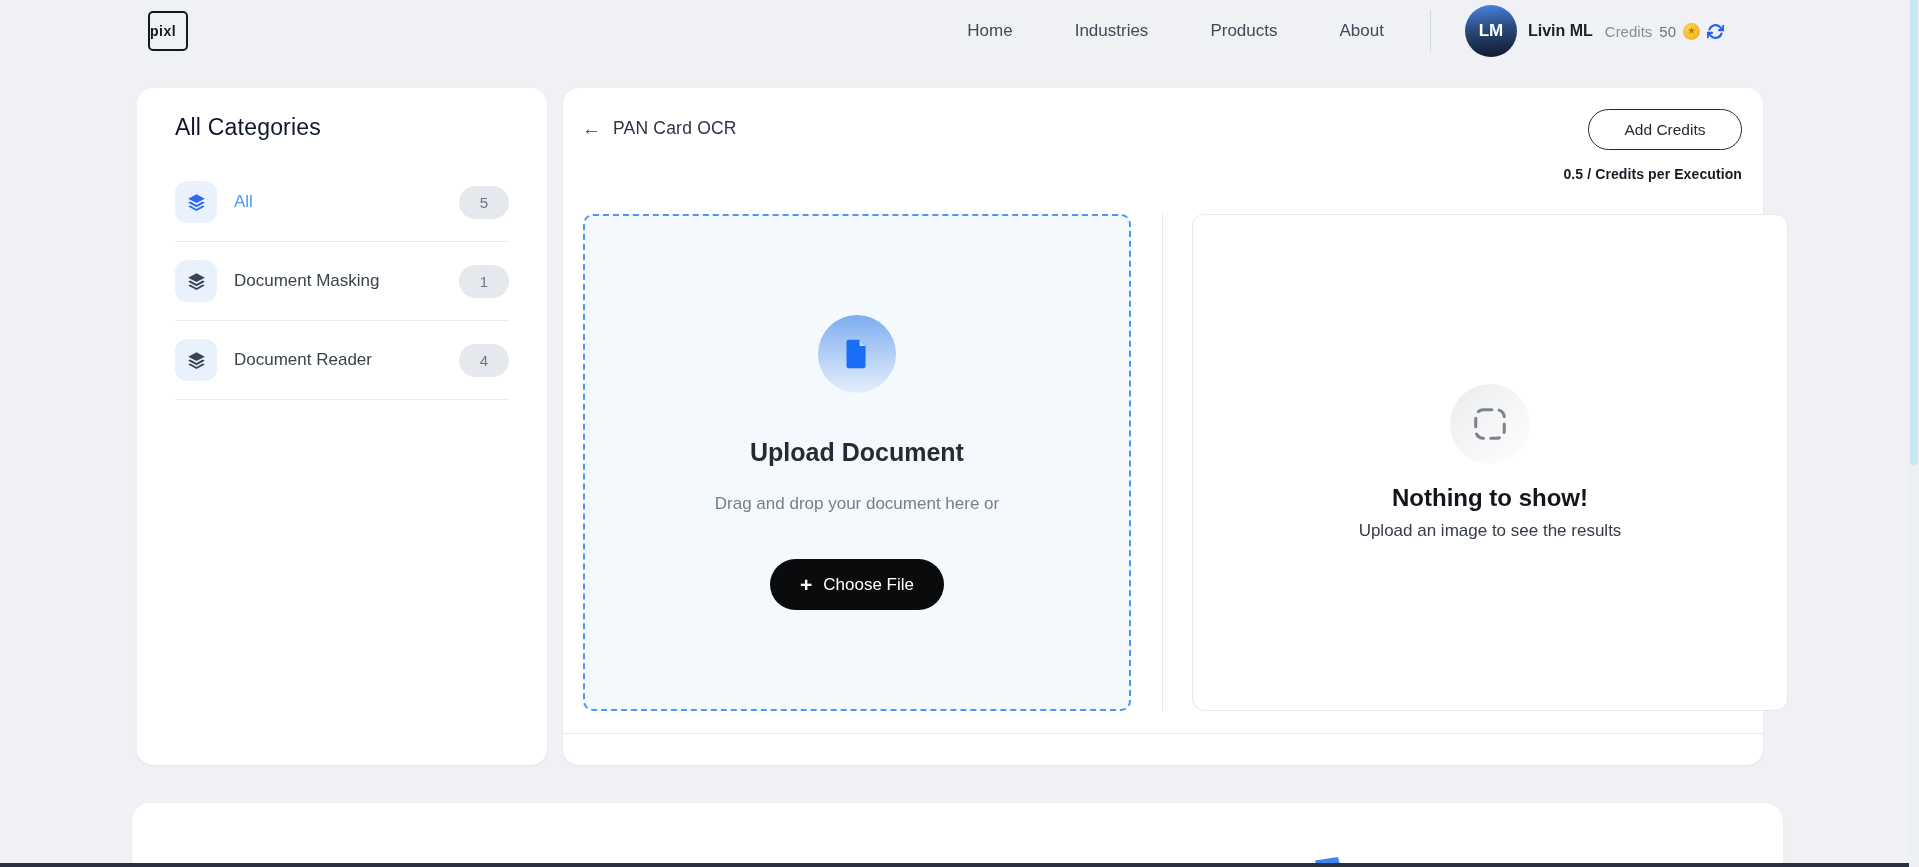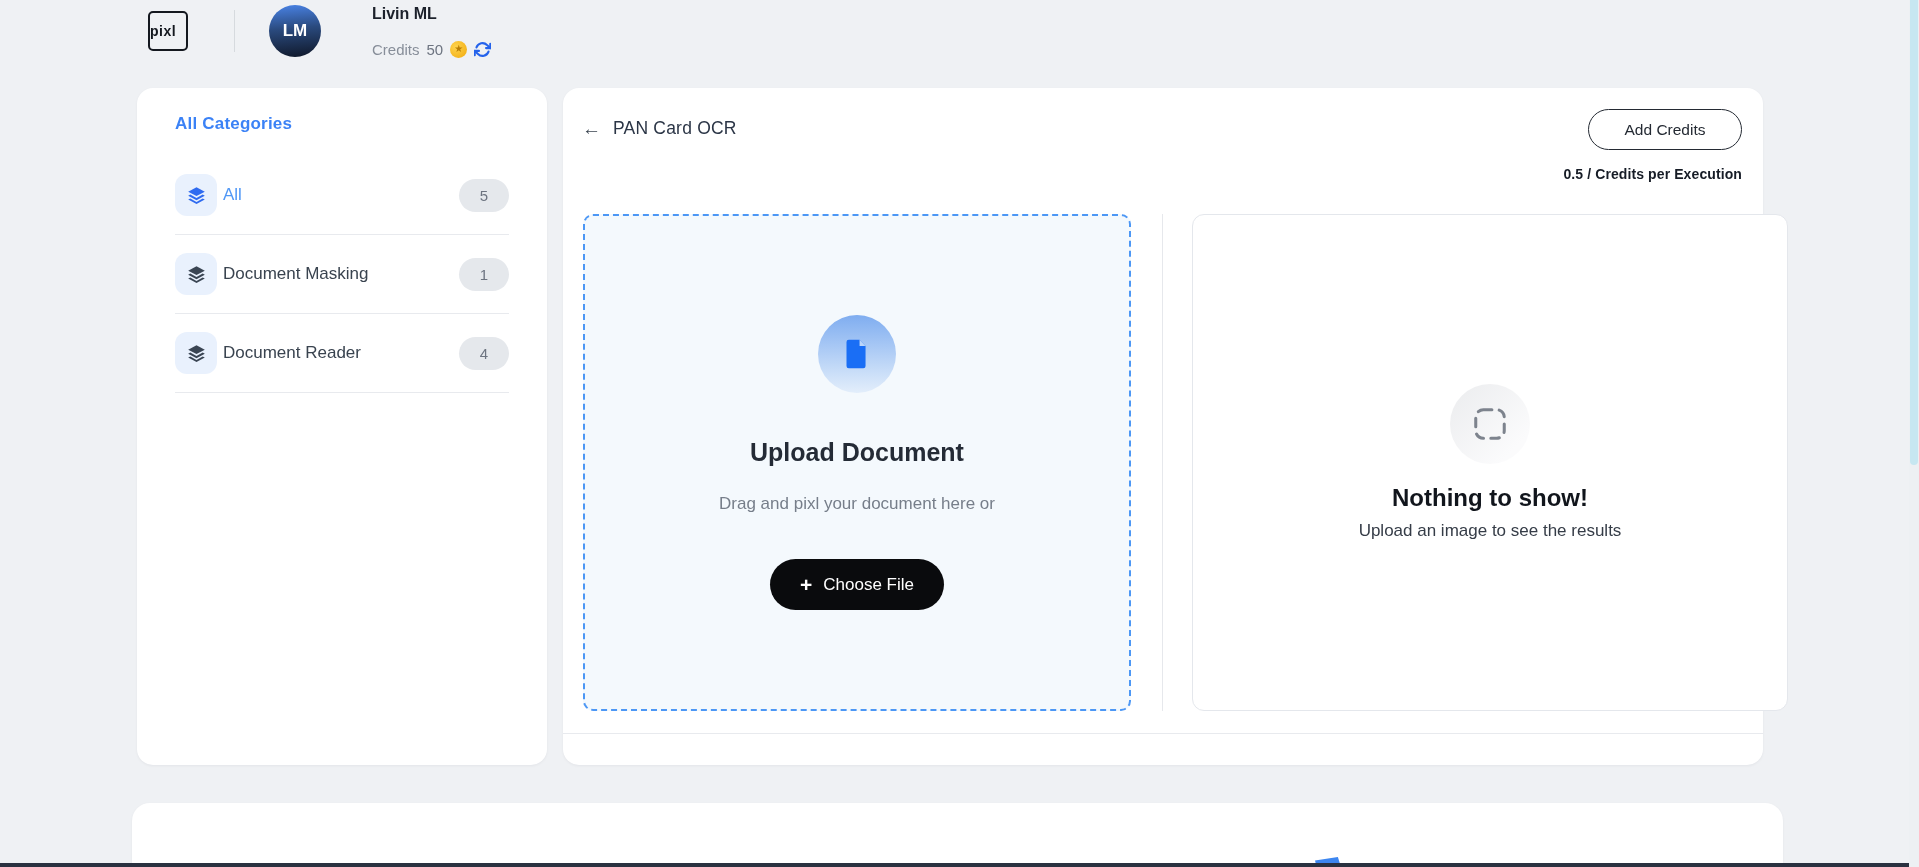--- a/index.html
+++ b/index.html
@@ -28,48 +28,48 @@
   .nav { margin-left:auto; display:flex; align-items:center; gap:62px; }
   .nav-item { font-size:17px; color:#3f4a5a; font-weight:500; cursor:pointer; white-space:nowrap; }
   .header-divider { width:1px; height:42px; background:#d6dade; margin:0 34px 0 46px; }
   .user-block { display:flex; align-items:center; gap:11px; }
   .avatar {
     width:52px; height:52px; border-radius:50%;
     background:linear-gradient(175deg,#4a84e8 0%,#2a4a7e 45%,#0f1728 100%);
     color:#ffffff; font-size:17px; font-weight:600;
     display:flex; align-items:center; justify-content:center; cursor:pointer;
   }
-  .user-meta { display:flex; flex-direction:column; gap:18px;margin-left:40px; }
+  .user-meta { display:flex; flex-direction:row; gap:12px; }
   .user-name { font-size:16px; font-weight:600; color:#1c212b; }
   .credits-row { display:flex; align-items:center; gap:7px; font-size:15px; color:#878e99; }
   .credits-value { color:#6d7480; }
   .coin {
     width:17px; height:17px; border-radius:50%;
     background:radial-gradient(circle at 35% 35%, #ffd34d, #f0a90b);
     display:flex; align-items:center; justify-content:center;
     font-size:10px; color:#b97e04; line-height:1;
   }
   .refresh-icon { display:flex; cursor:pointer; }
 
   
   .card { position:absolute; background:#ffffff; border-radius:16px; box-shadow:0 1px 3px rgba(16,24,40,.05); }
 
   
   .sidebar { left:137px; top:88px; width:410px; height:677px; padding:26px 38px 0 38px; }
-  .sidebar-title { font-size:17px; font-weight:700; color:#3b82f6; letter-spacing:.2px; }
+  .sidebar-title { font-size:23px; font-weight:400; color:#0f172a; letter-spacing:.2px; }
   .cat-list { margin-top:22px; }
   .cat-item {
     height:79px; display:flex; align-items:center;
     border-bottom:1px solid #e8eaee; cursor:pointer;
   }
   .cat-icon-box {
     width:42px; height:42px; border-radius:12px; background:#e9f1fd;
     display:flex; align-items:center; justify-content:center; flex:0 0 auto;
   }
-  .cat-label { margin-left:6px; font-size:17px; font-weight:500; color:#39434f; }
+  .cat-label { margin-left:17px; font-size:17px; font-weight:500; color:#39434f; }
   .cat-item.active .cat-label { color:#4f97f6; }
   .cat-badge {
     margin-left:auto; min-width:50px; height:33px; border-radius:17px;
     background:#e5e8ec; color:#6d7480; font-size:15px;
     display:flex; align-items:center; justify-content:center; padding:0 10px;
   }
 
   
   .main-card { left:563px; top:88px; width:1200px; height:677px; }
   .main-header { position:relative; height:126px; }
@@ -150,20 +150,26 @@
 </head>
 <body>
 
 <div class="viewport">
 
   <div class="header">
     <div class="logo-box">
       <span>pixl</span>
     </div>
 
+    <div class="nav">
+      <span class="nav-item">Home</span>
+      <span class="nav-item">Industries</span>
+      <span class="nav-item">Products</span>
+      <span class="nav-item">About</span>
+    </div>
 
     <div class="header-divider"></div>
 
     <div class="user-block">
       <div class="avatar">
         <span>LM</span>
       </div>
       <div class="user-meta">
         <span class="user-name">Livin ML</span>
         <span class="credits-row">
@@ -238,21 +244,21 @@
     <div class="panels">
 
       <div class="dropzone">
         <div class="doc-circle">
           <svg width="36" height="36" viewBox="0 0 24 24">
             <path d="M6.5 2.5h7.2l4 4.2V20a1.5 1.5 0 0 1-1.5 1.5H6.5A1.5 1.5 0 0 1 5 20V4a1.5 1.5 0 0 1 1.5-1.5z" fill="#1a6ef5"></path>
             <path d="M13.7 2.5v4.2h4z" fill="#bcd6fa"></path>
           </svg>
         </div>
         <div class="upload-title">Upload Document</div>
-        <div class="upload-sub">Drag and pixl your document here or</div>
+        <div class="upload-sub">Drag and drop your document here or</div>
         <button class="choose-file-btn">
           <span class="plus-glyph">+</span>
           <span>Choose File</span>
         </button>
       </div>
 
       <div class="v-divider"></div>
 
       <div class="results-panel">
         <div class="scan-circle">

